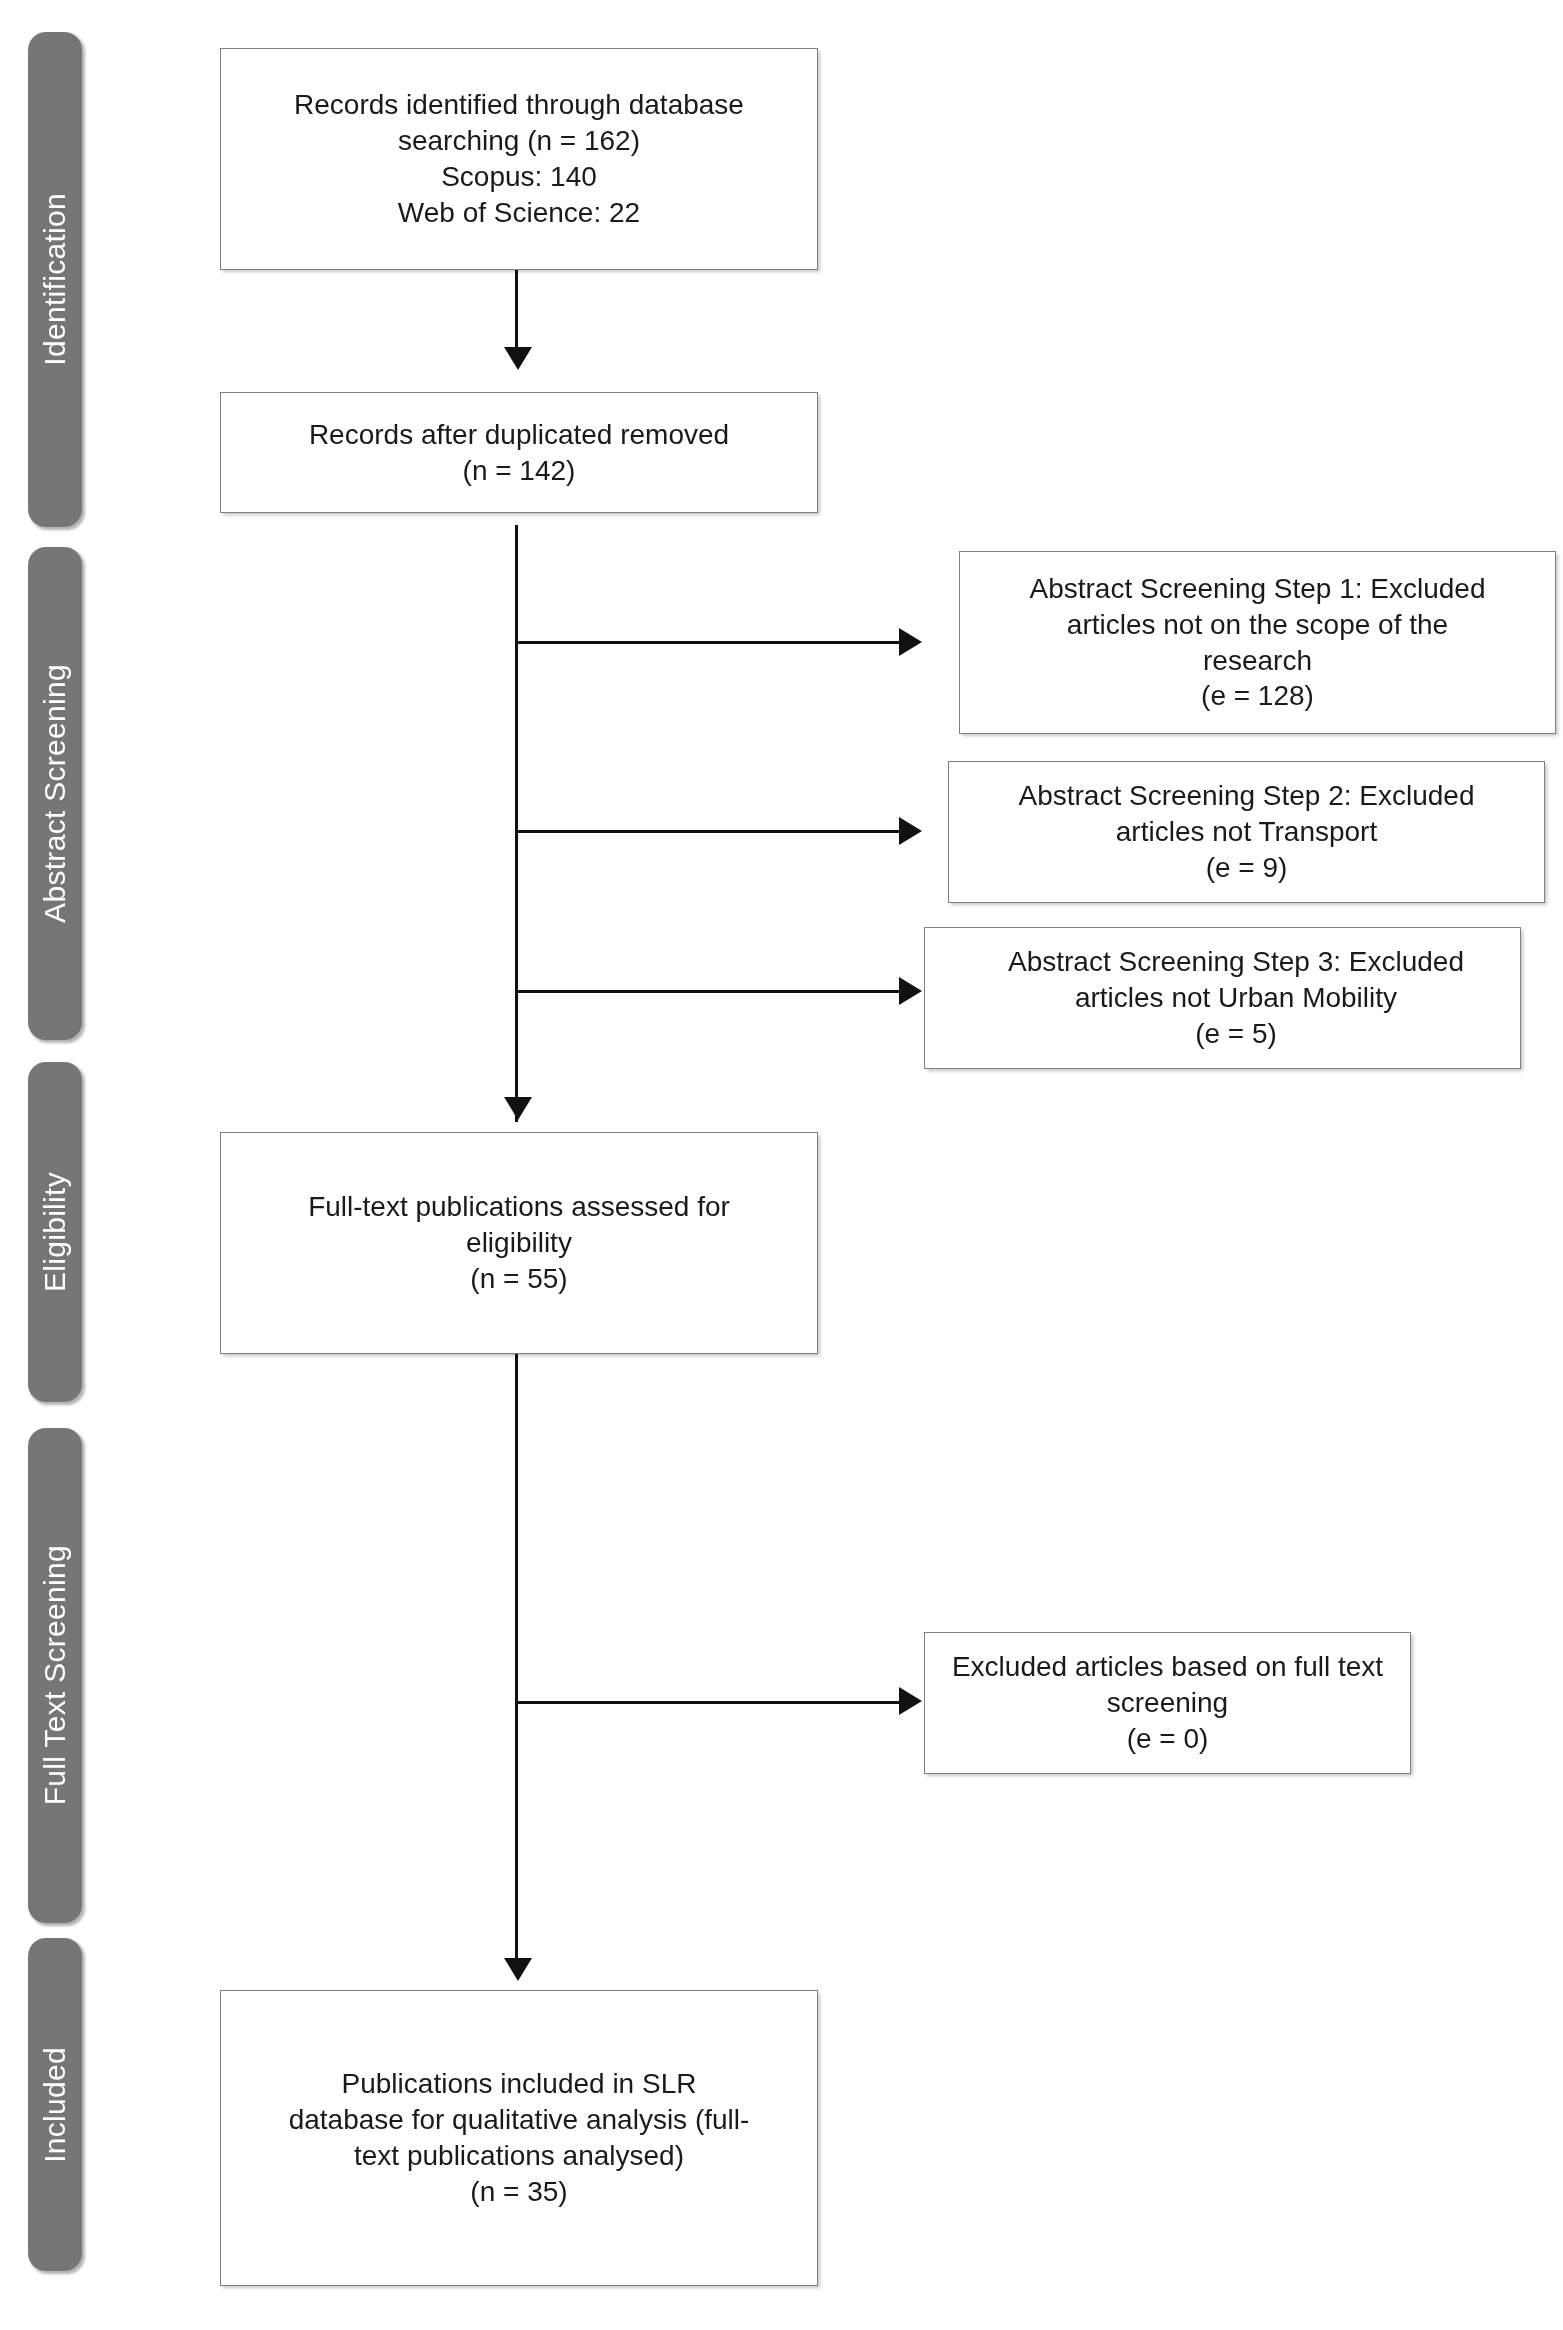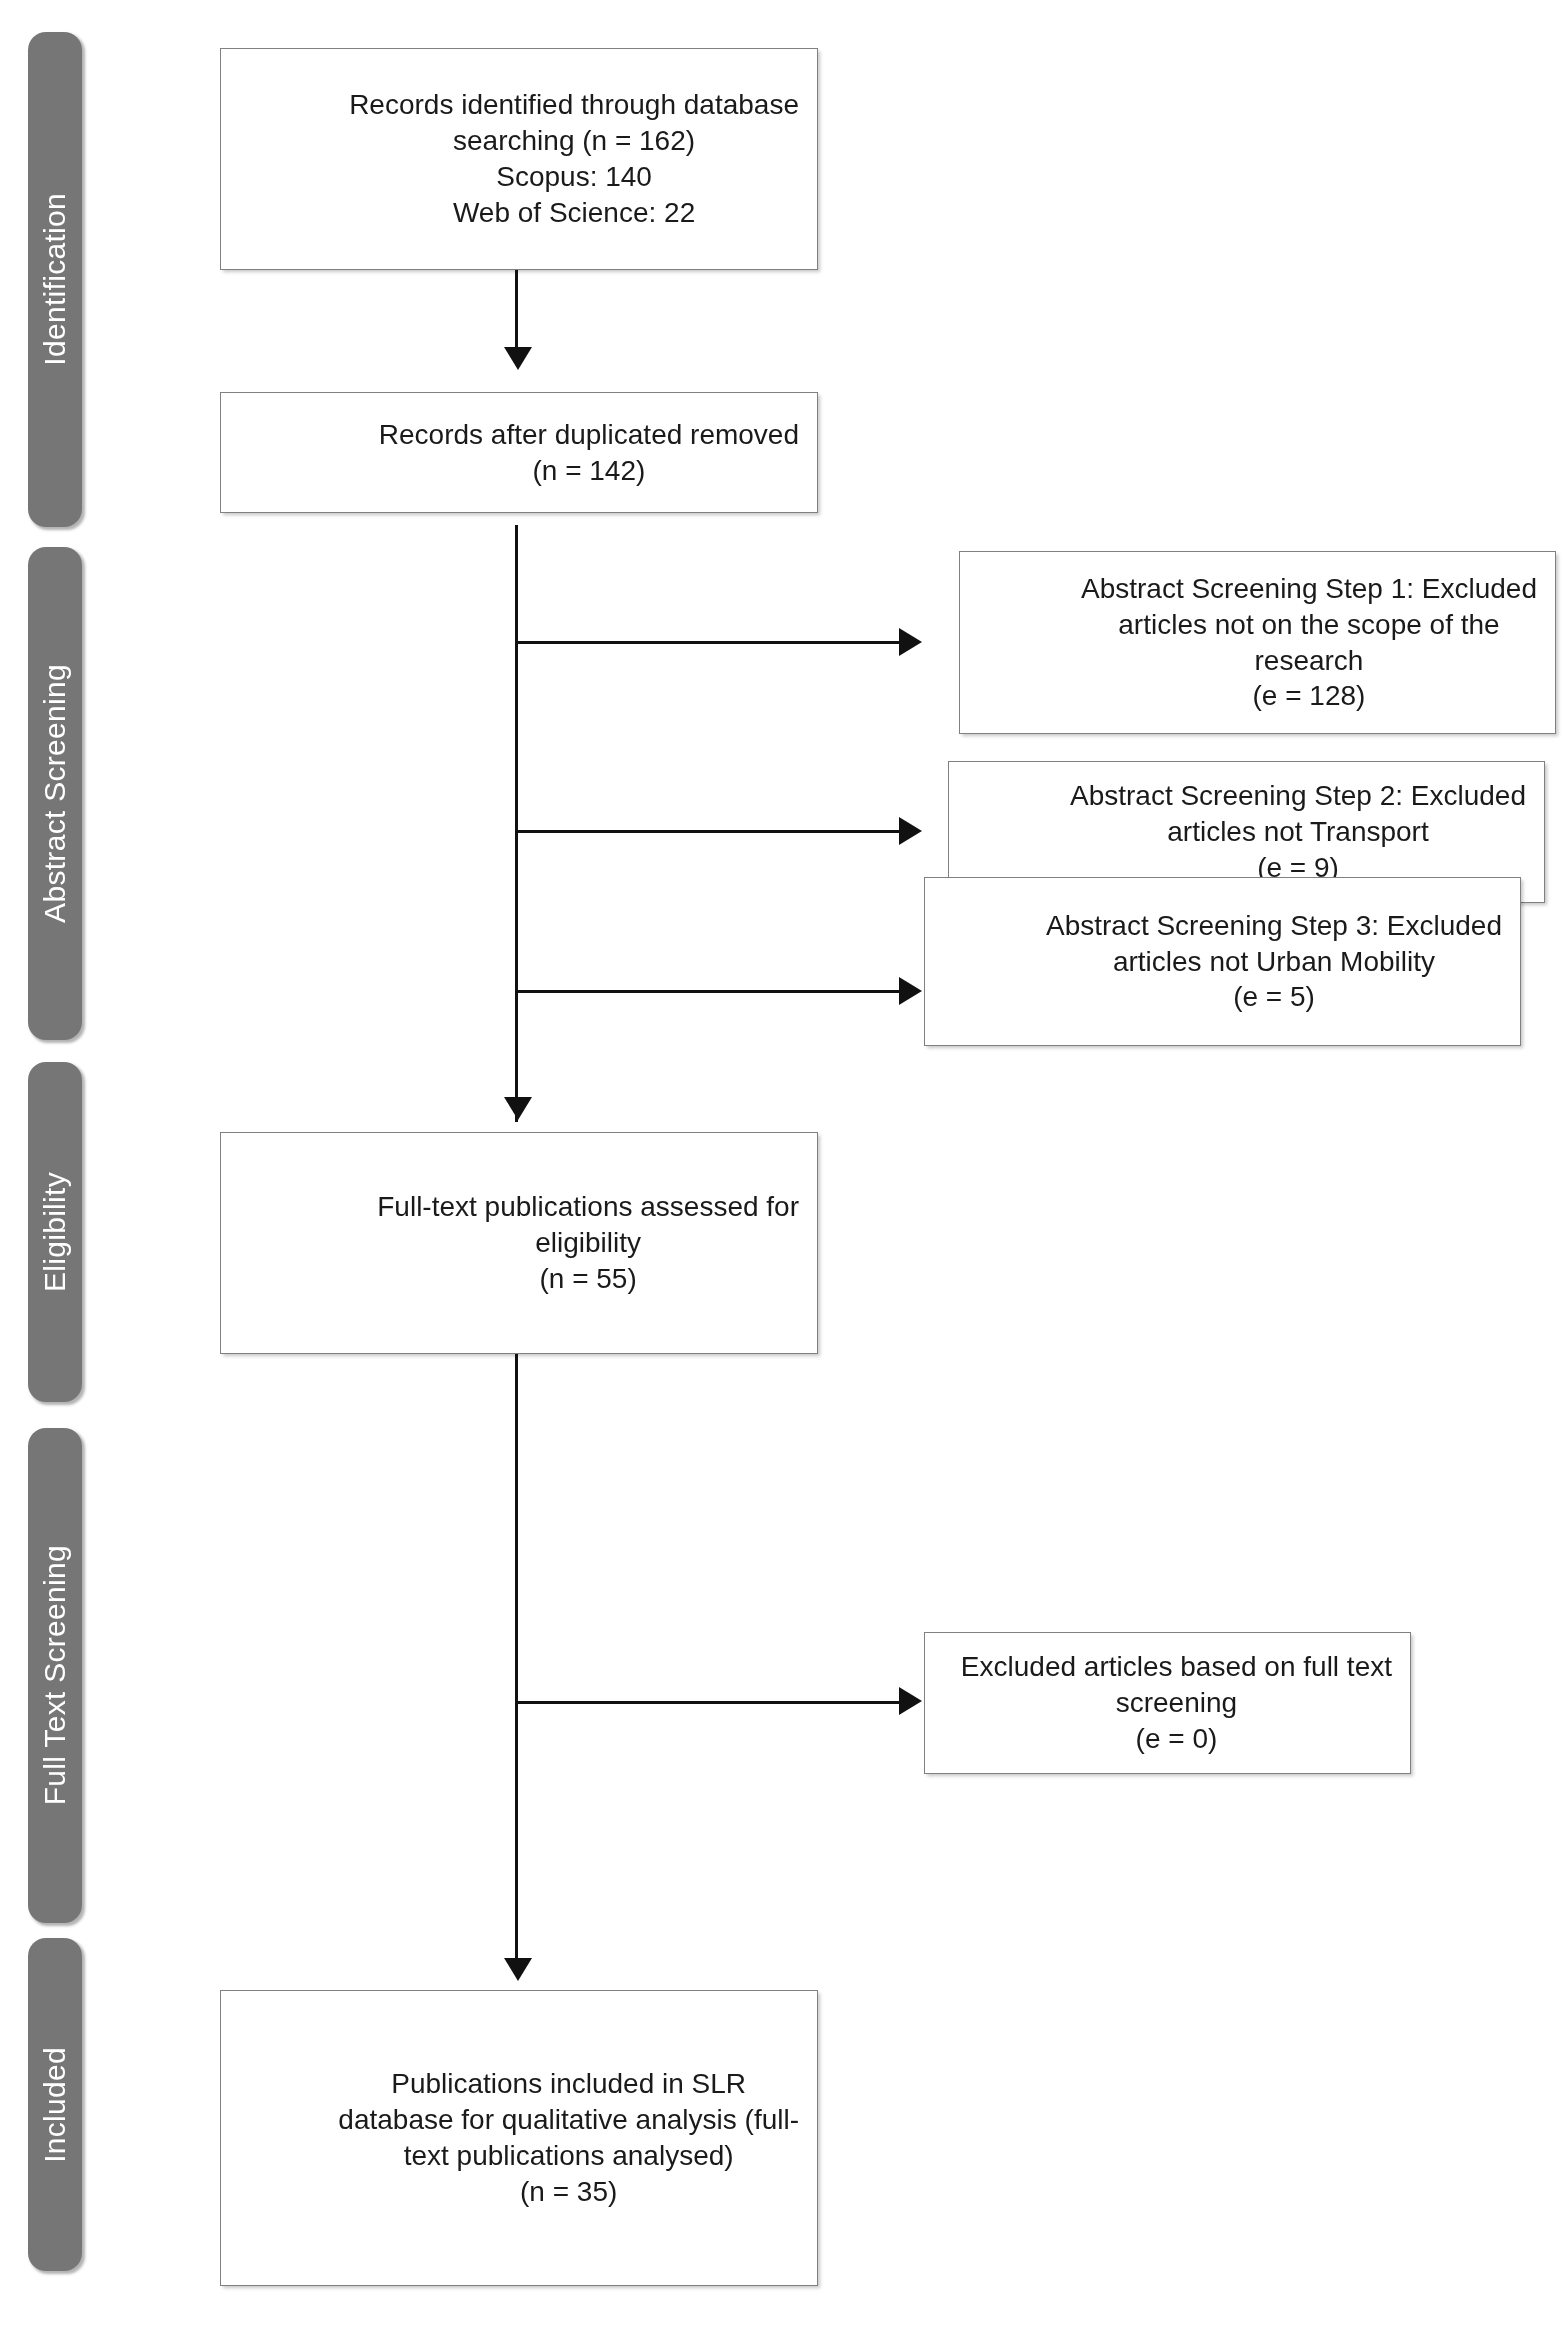--- a/index.html
+++ b/index.html
@@ -38,21 +38,21 @@
   }
 
   
   .flow-box {
     position: absolute;
     background: #ffffff;
     border: 1.4px solid #808080;
     box-shadow: 2.8px 2.8px 3.4px rgba(0,0,0,0.22);
     display: flex;
     align-items: center;
-    justify-content: flex-end;
+    justify-content: center;
     box-sizing: border-box;
   }
   .flow-box .box-text {
     color: #1a1a1a;
     font-size: 28px;
     line-height: 1.28;
     text-align: center;
     padding: 0 18px;
     white-space: pre-line;
   }
@@ -141,21 +141,21 @@
 research
 (e = 128)</div>
   </div>
 
   <div class="flow-box" style="left:924px; top:761px; width:597px; height:142px;margin-left:24px;">
     <div class="box-text">Abstract Screening Step 2: Excluded
 articles not Transport
 (e = 9)</div>
   </div>
 
-  <div class="flow-box" style="left:924px; top:877px; width:597px; height:169px;padding-left:27px;">
+  <div class="flow-box" style="left:924px; top:927px; width:597px; height:142px;padding-left:27px;">
     <div class="box-text">Abstract Screening Step 3: Excluded
 articles not Urban Mobility
 (e = 5)</div>
   </div>
 
   <div class="flow-box" style="left:924px; top:1632px; width:487px; height:142px;">
     <div class="box-text">Excluded articles based on full text
 screening
 (e = 0)</div>
   </div>

